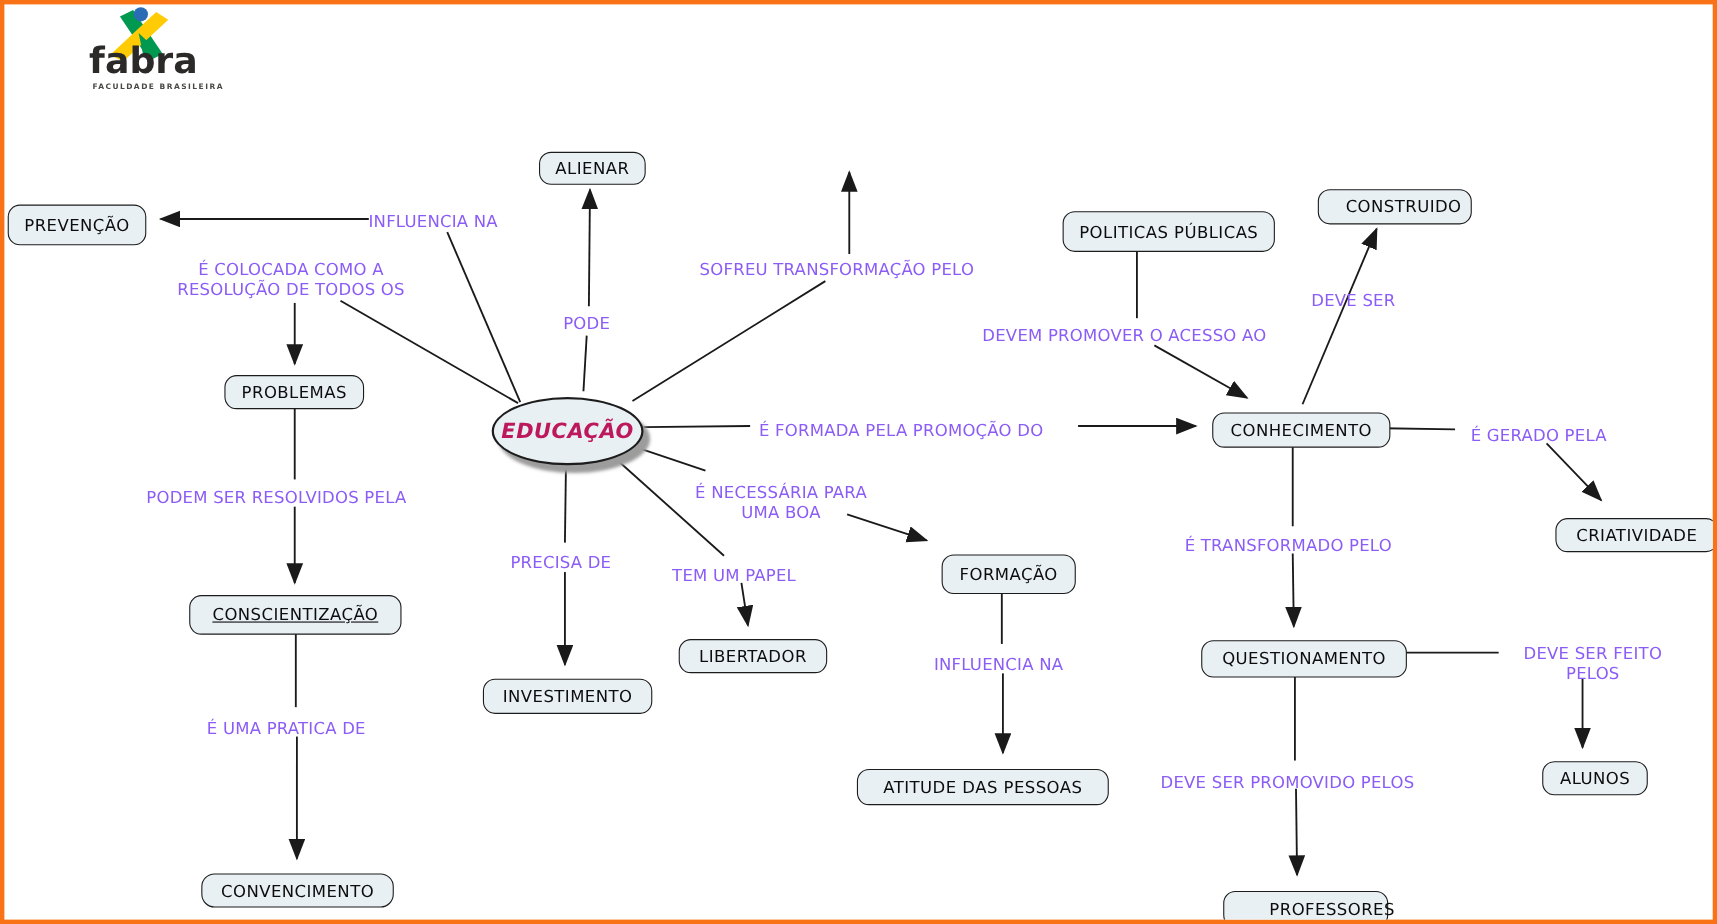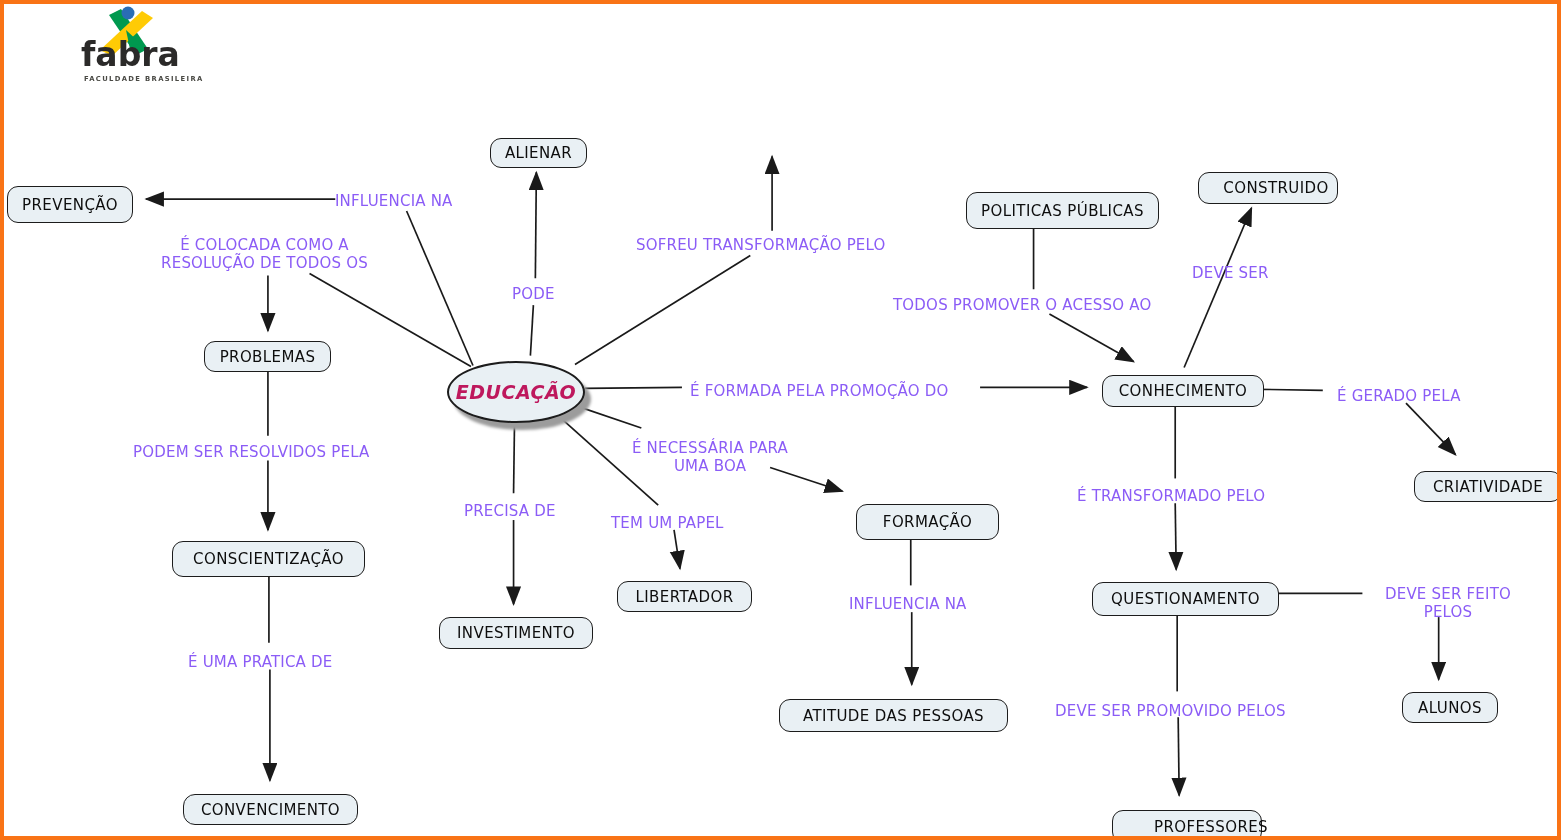--- a/index.html
+++ b/index.html
@@ -97,35 +97,35 @@
 
   <div class="root-node" style="left:443px;top:357px;width:138px;height:62px;">EDUCAÇÃO</div>
 
   <div class="node" style="left:3px;top:182px;width:126px;height:37px;">PREVENÇÃO</div>
   <div class="node" style="left:486px;top:134px;width:97px;height:30px;">ALIENAR</div>
   <div class="node" style="left:934px;top:188px;width:193px;height:37px;margin-left:28px;">POLITICAS PÚBLICAS</div>
   <div class="node" style="left:1194px;top:168px;width:140px;height:32px;padding-left:16px;">CONSTRUIDO</div>
   <div class="node" style="left:200px;top:337px;width:127px;height:31px;">PROBLEMAS</div>
   <div class="node" style="left:1098px;top:371px;width:162px;height:32px;">CONHECIMENTO</div>
   <div class="node" style="left:1410px;top:467px;width:148px;height:31px;">CRIATIVIDADE</div>
-  <div class="node" style="left:168px;top:537px;width:193px;height:36px;">CONSCIENTIZAÇÃO</div>
-  <div class="node" style="left:852px;top:500px;width:143px;height:36px;">FORMAÇÃO</div>
+  <div class="node" style="left:168px;top:537px;width:193px;height:36px;text-decoration:underline;">CONSCIENTIZAÇÃO</div>
+  <div class="node" style="left:852px;top:500px;width:122px;height:36px;">FORMAÇÃO</div>
   <div class="node" style="left:1088px;top:578px;width:187px;height:34px;">QUESTIONAMENTO</div>
   <div class="node" style="left:435px;top:613px;width:154px;height:32px;">INVESTIMENTO</div>
   <div class="node" style="left:613px;top:577px;width:135px;height:31px;">LIBERTADOR</div>
   <div class="node" style="left:775px;top:695px;width:229px;height:33px;">ATITUDE DAS PESSOAS</div>
   <div class="node" style="left:1398px;top:688px;width:96px;height:31px;">ALUNOS</div>
   <div class="node" style="left:179px;top:790px;width:175px;height:31px;border-radius:12px;">CONVENCIMENTO</div>
   <div class="node" style="left:1108px;top:806px;width:150px;height:33px;padding-left:48px;">PROFESSORES</div>
 
   <div class="elabel" style="left:331px;top:188px;">INFLUENCIA NA</div>
   <div class="elabel wrap" style="left:143px;top:232px;width:235px;">É COLOCADA COMO A RESOLUÇÃO DE TODOS OS</div>
   <div class="elabel" style="left:508px;top:281px;">PODE</div>
   <div class="elabel" style="left:632px;top:232px;">SOFREU TRANSFORMAÇÃO PELO</div>
-  <div class="elabel" style="left:889px;top:292px;">TODOS PROMOVER O ACESSO AO</div>
+  <div class="elabel" style="left:889px;top:292px;">DEVEM PROMOVER O ACESSO AO</div>
   <div class="elabel" style="left:1188px;top:260px;">DEVE SER</div>
   <div class="elabel" style="left:686px;top:378px;">É FORMADA PELA PROMOÇÃO DO</div>
   <div class="elabel" style="left:1333px;top:383px;">É GERADO PELA</div>
   <div class="elabel" style="left:129px;top:439px;">PODEM SER RESOLVIDOS PELA</div>
   <div class="elabel wrap" style="left:616px;top:435px;width:180px;">É NECESSÁRIA PARA UMA BOA</div>
   <div class="elabel" style="left:460px;top:498px;">PRECISA DE</div>
   <div class="elabel" style="left:607px;top:510px;">TEM UM PAPEL</div>
   <div class="elabel" style="left:1073px;top:483px;">É TRANSFORMADO PELO</div>
   <div class="elabel" style="left:184px;top:649px;">É UMA PRATICA DE</div>
   <div class="elabel" style="left:845px;top:591px;">INFLUENCIA NA</div>

